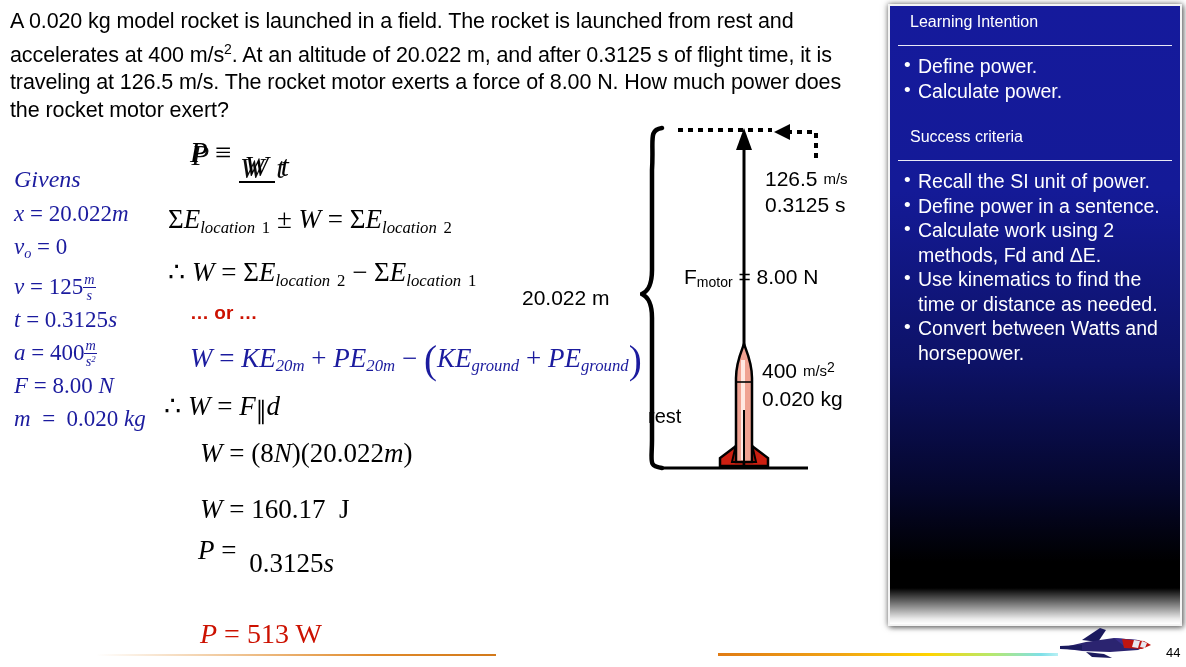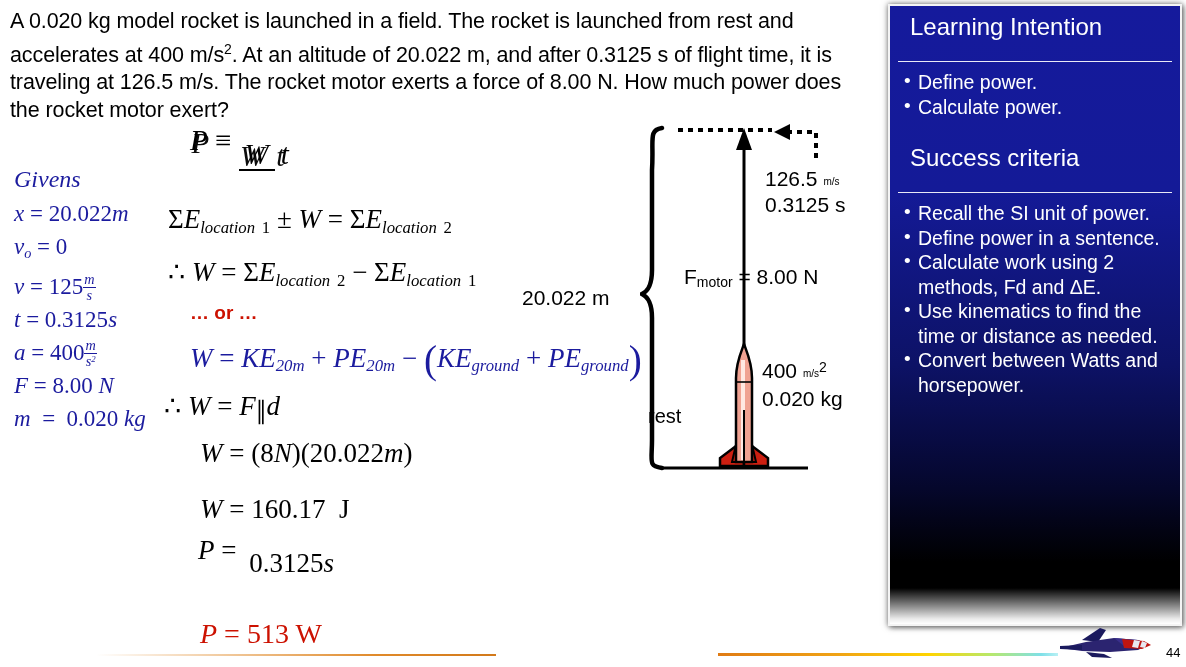--- a/index.html
+++ b/index.html
@@ -29,21 +29,21 @@
   .frac .bot{display:block;padding:0 1px;}
   .sub{font-size:0.62em;vertical-align:-0.28em;}
   .sup{font-size:0.62em;vertical-align:0.45em;}
 
   
   .eq{position:absolute;font-family:"Liberation Serif",serif;color:#000;white-space:nowrap;}
   .it{font-style:italic;}
   .blueeq{color:#1b1b9e;}
   .redtxt{color:#cc1100;}
 
-  #eqP{left:190px;top:124px;font-size:29px;}
+  #eqP{left:190px;top:136px;font-size:29px;}
   #eqP .ghost{position:relative;display:inline-block;}
   #eqP .ghost::after{
     content:attr(data-ghost);position:absolute;left:1.5px;top:2.5px;
     color:#000;opacity:.95;
   }
   .bigfrac{display:inline-block;vertical-align:-0.48em;text-align:center;line-height:1.04;}
   .bigfrac .top{display:block;border-bottom:2px solid #000;padding:0 6px;}
   .bigfrac .bot{display:block;padding:0 6px;}
 
   #eq1{left:168px;top:204px;font-size:27px;}
@@ -57,21 +57,21 @@
   #eq7{left:198px;top:535px;font-size:27px;}
   #eq8{left:200px;top:618px;font-size:28px;}
 
   .paral{display:inline-block;transform:scaleY(1.15);font-size:.8em;vertical-align:-.12em;}
 
   
   #diagram{position:absolute;left:640px;top:110px;width:245px;height:370px;}
   #diagram svg{position:absolute;left:0;top:0;}
   .dlabel{position:absolute;font-family:"Liberation Sans",sans-serif;
           color:#000;font-size:21px;white-space:nowrap;}
-  .dlabel .u{font-size:10px;vertical-align:0.12em;text-align:center;}
+  .dlabel .u{font-size:15px;vertical-align:0.12em;text-align:center;}
   .dlabel .sb{font-size:14px;vertical-align:-0.22em;}
   .dlabel .sp{font-size:14px;vertical-align:0.42em;}
 
   #lbl-126{left:125px;top:57px;}
   #lbl-t{left:125px;top:83px;}
   #lbl-fmotor{left:44px;top:155px;}
   #lbl-acc{left:122px;top:249px;}
   #lbl-mass{left:122px;top:277px;}
   #lbl-rest{left:8px;top:295px;font-size:20px;}
   #lbl-2002{position:absolute;left:522px;top:286px;font-family:"Liberation Sans",sans-serif;
@@ -79,21 +79,21 @@
 
   
   #panel{
     position:absolute;left:888px;top:4px;width:294px;height:622px;
     background:linear-gradient(to bottom,#151a9c 0%,#141a97 30%,#0d1266 58%,#05072c 78%,#000000 90%,#000000 100%);
     border:2px solid #f4f4f4;
     box-shadow:0 0 6px rgba(0,0,0,.55), 2px 2px 5px rgba(0,0,0,.35);
     box-sizing:border-box;overflow:hidden;
   }
   #panel .phead{
-    color:#ffffff;font-size:24px;padding:7px 0 20px 12px;
+    color:#ffffff;font-size:16px;padding:7px 0 14px 12px;
     border-bottom:1.5px solid #e9e9f6;margin:0 8px 0 8px;
   }
   #panel .phead.second{margin-top:18px;}
   #panel ul{list-style:none;margin:8px 0 0 0;padding:0 10px 0 14px;}
   #panel ul li{
     color:#ffffff;font-size:19.5px;line-height:24.5px;
     position:relative;padding-left:14px;margin-bottom:0px;
   }
   #panel ul li::before{content:"\2022";position:absolute;left:0;top:-1px;font-size:19px;}
   #panel .bottomfade{

